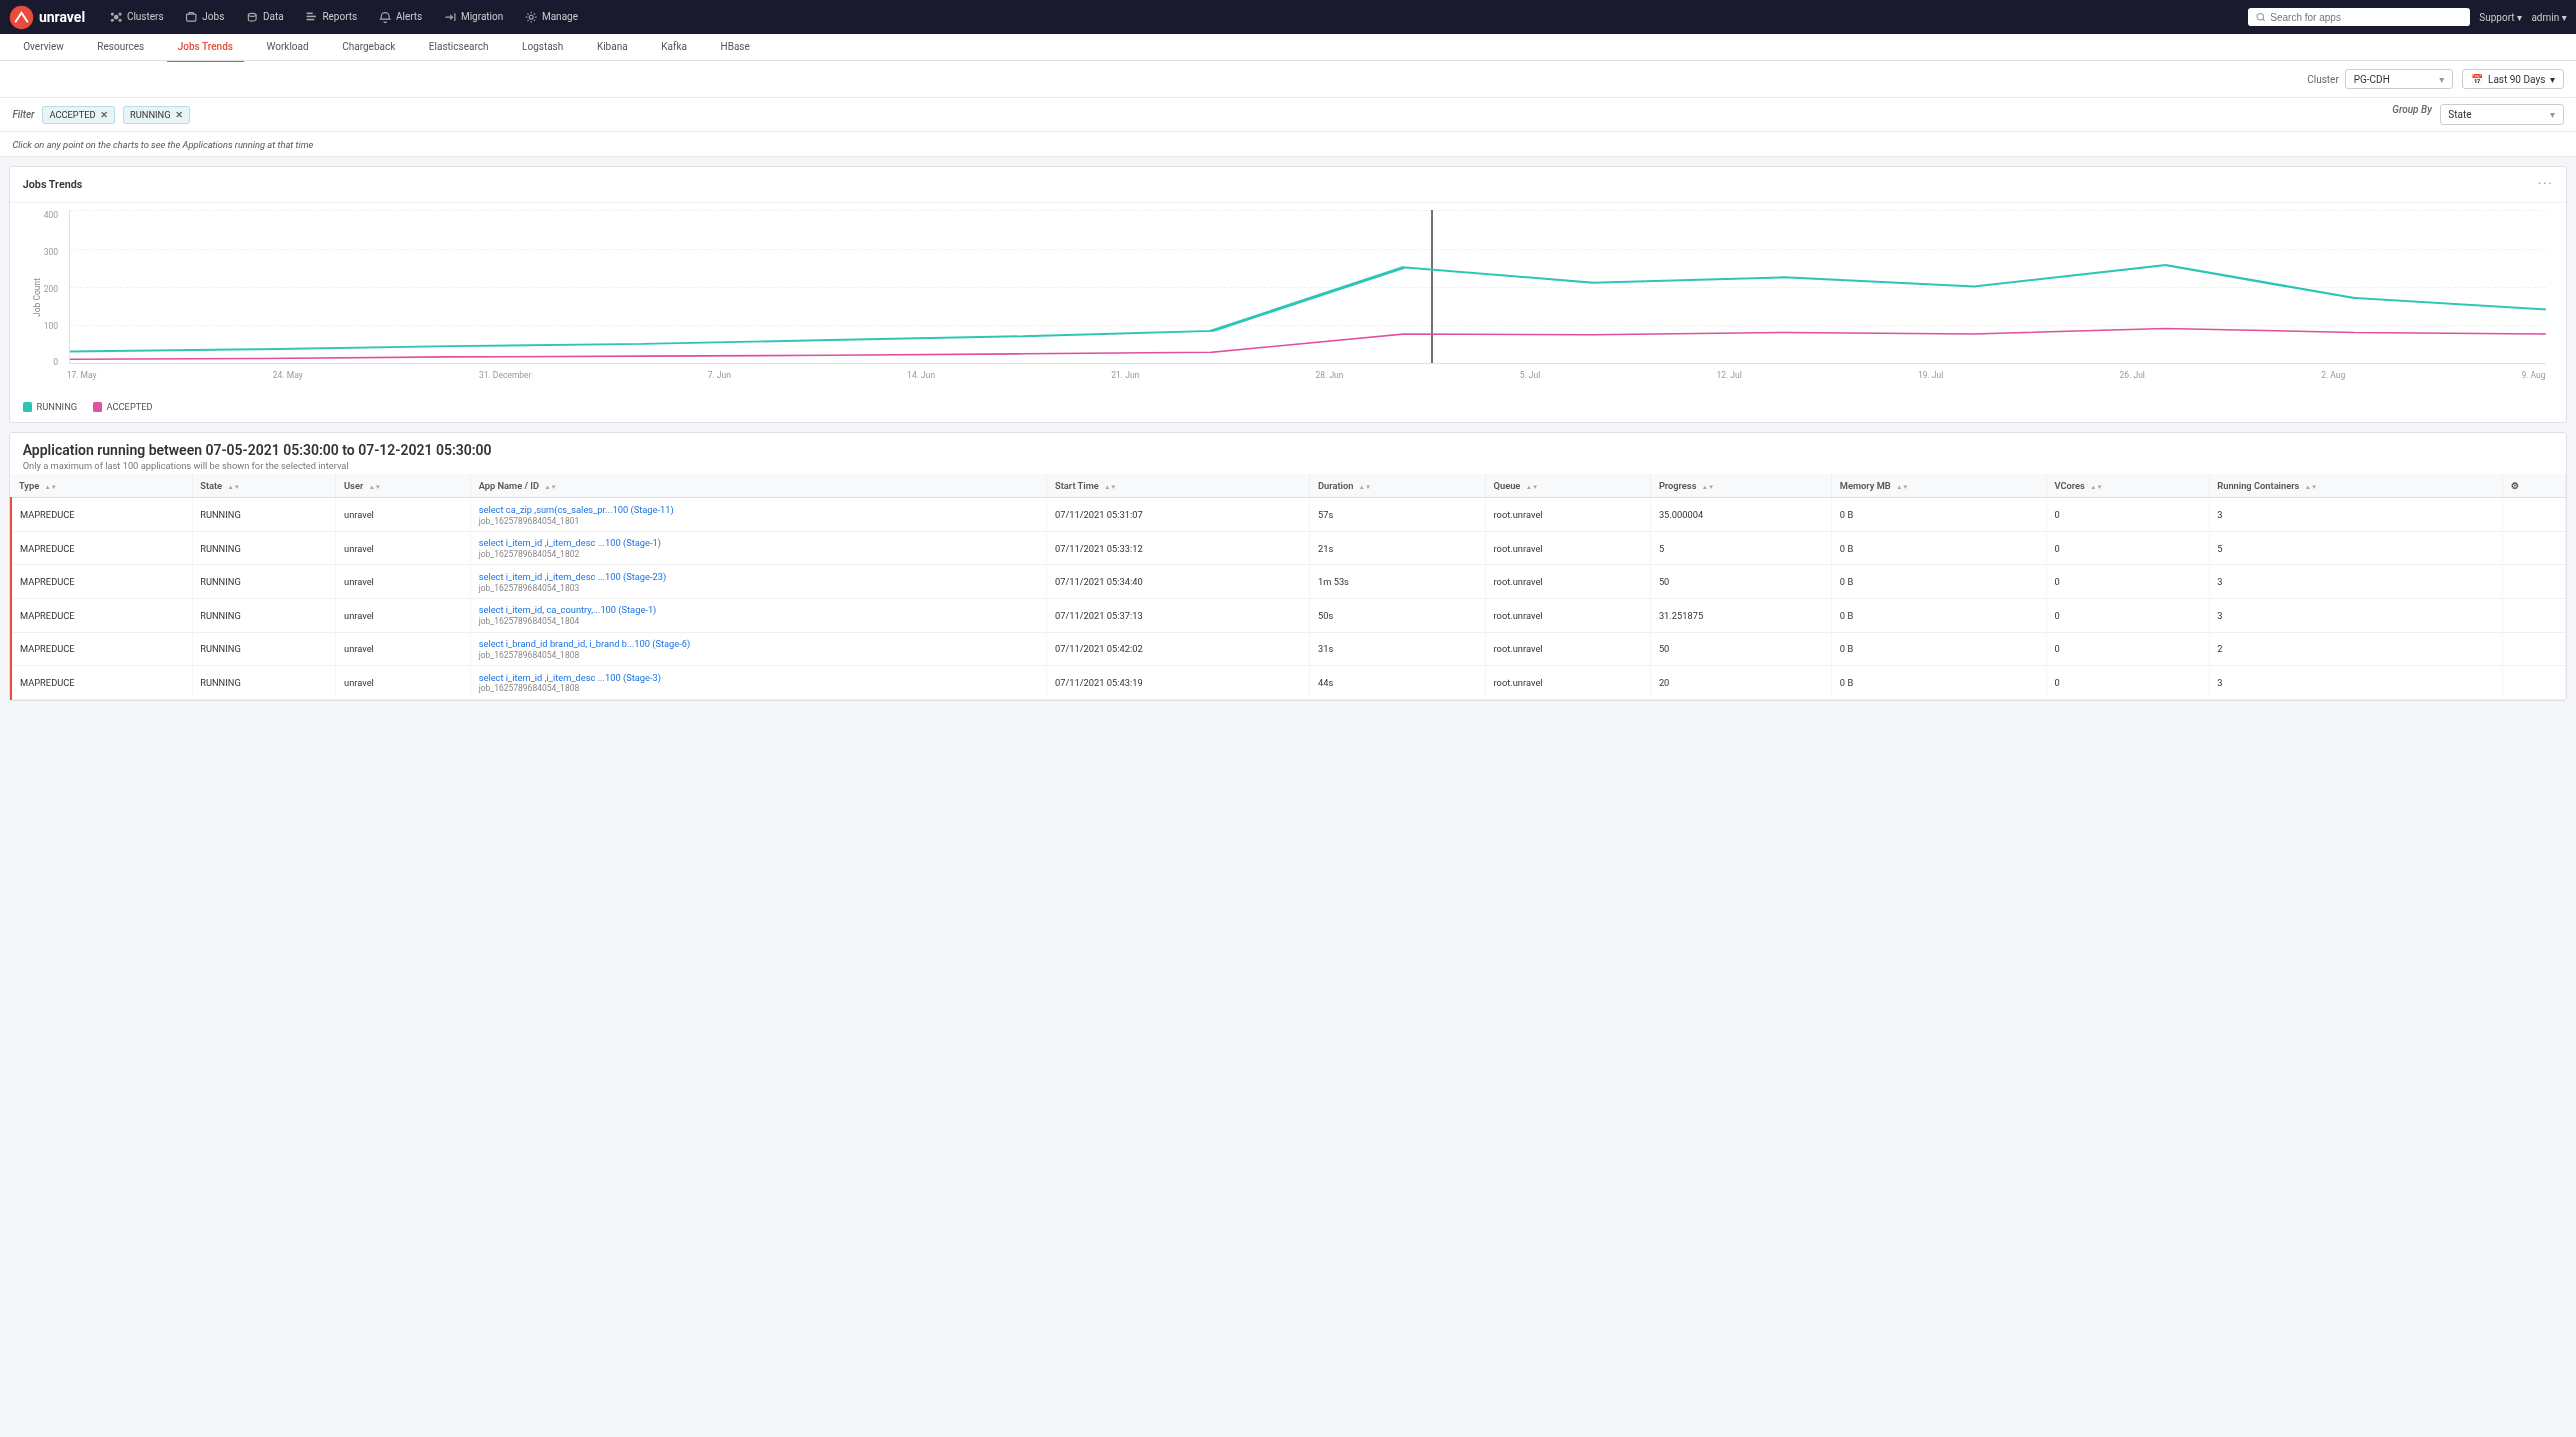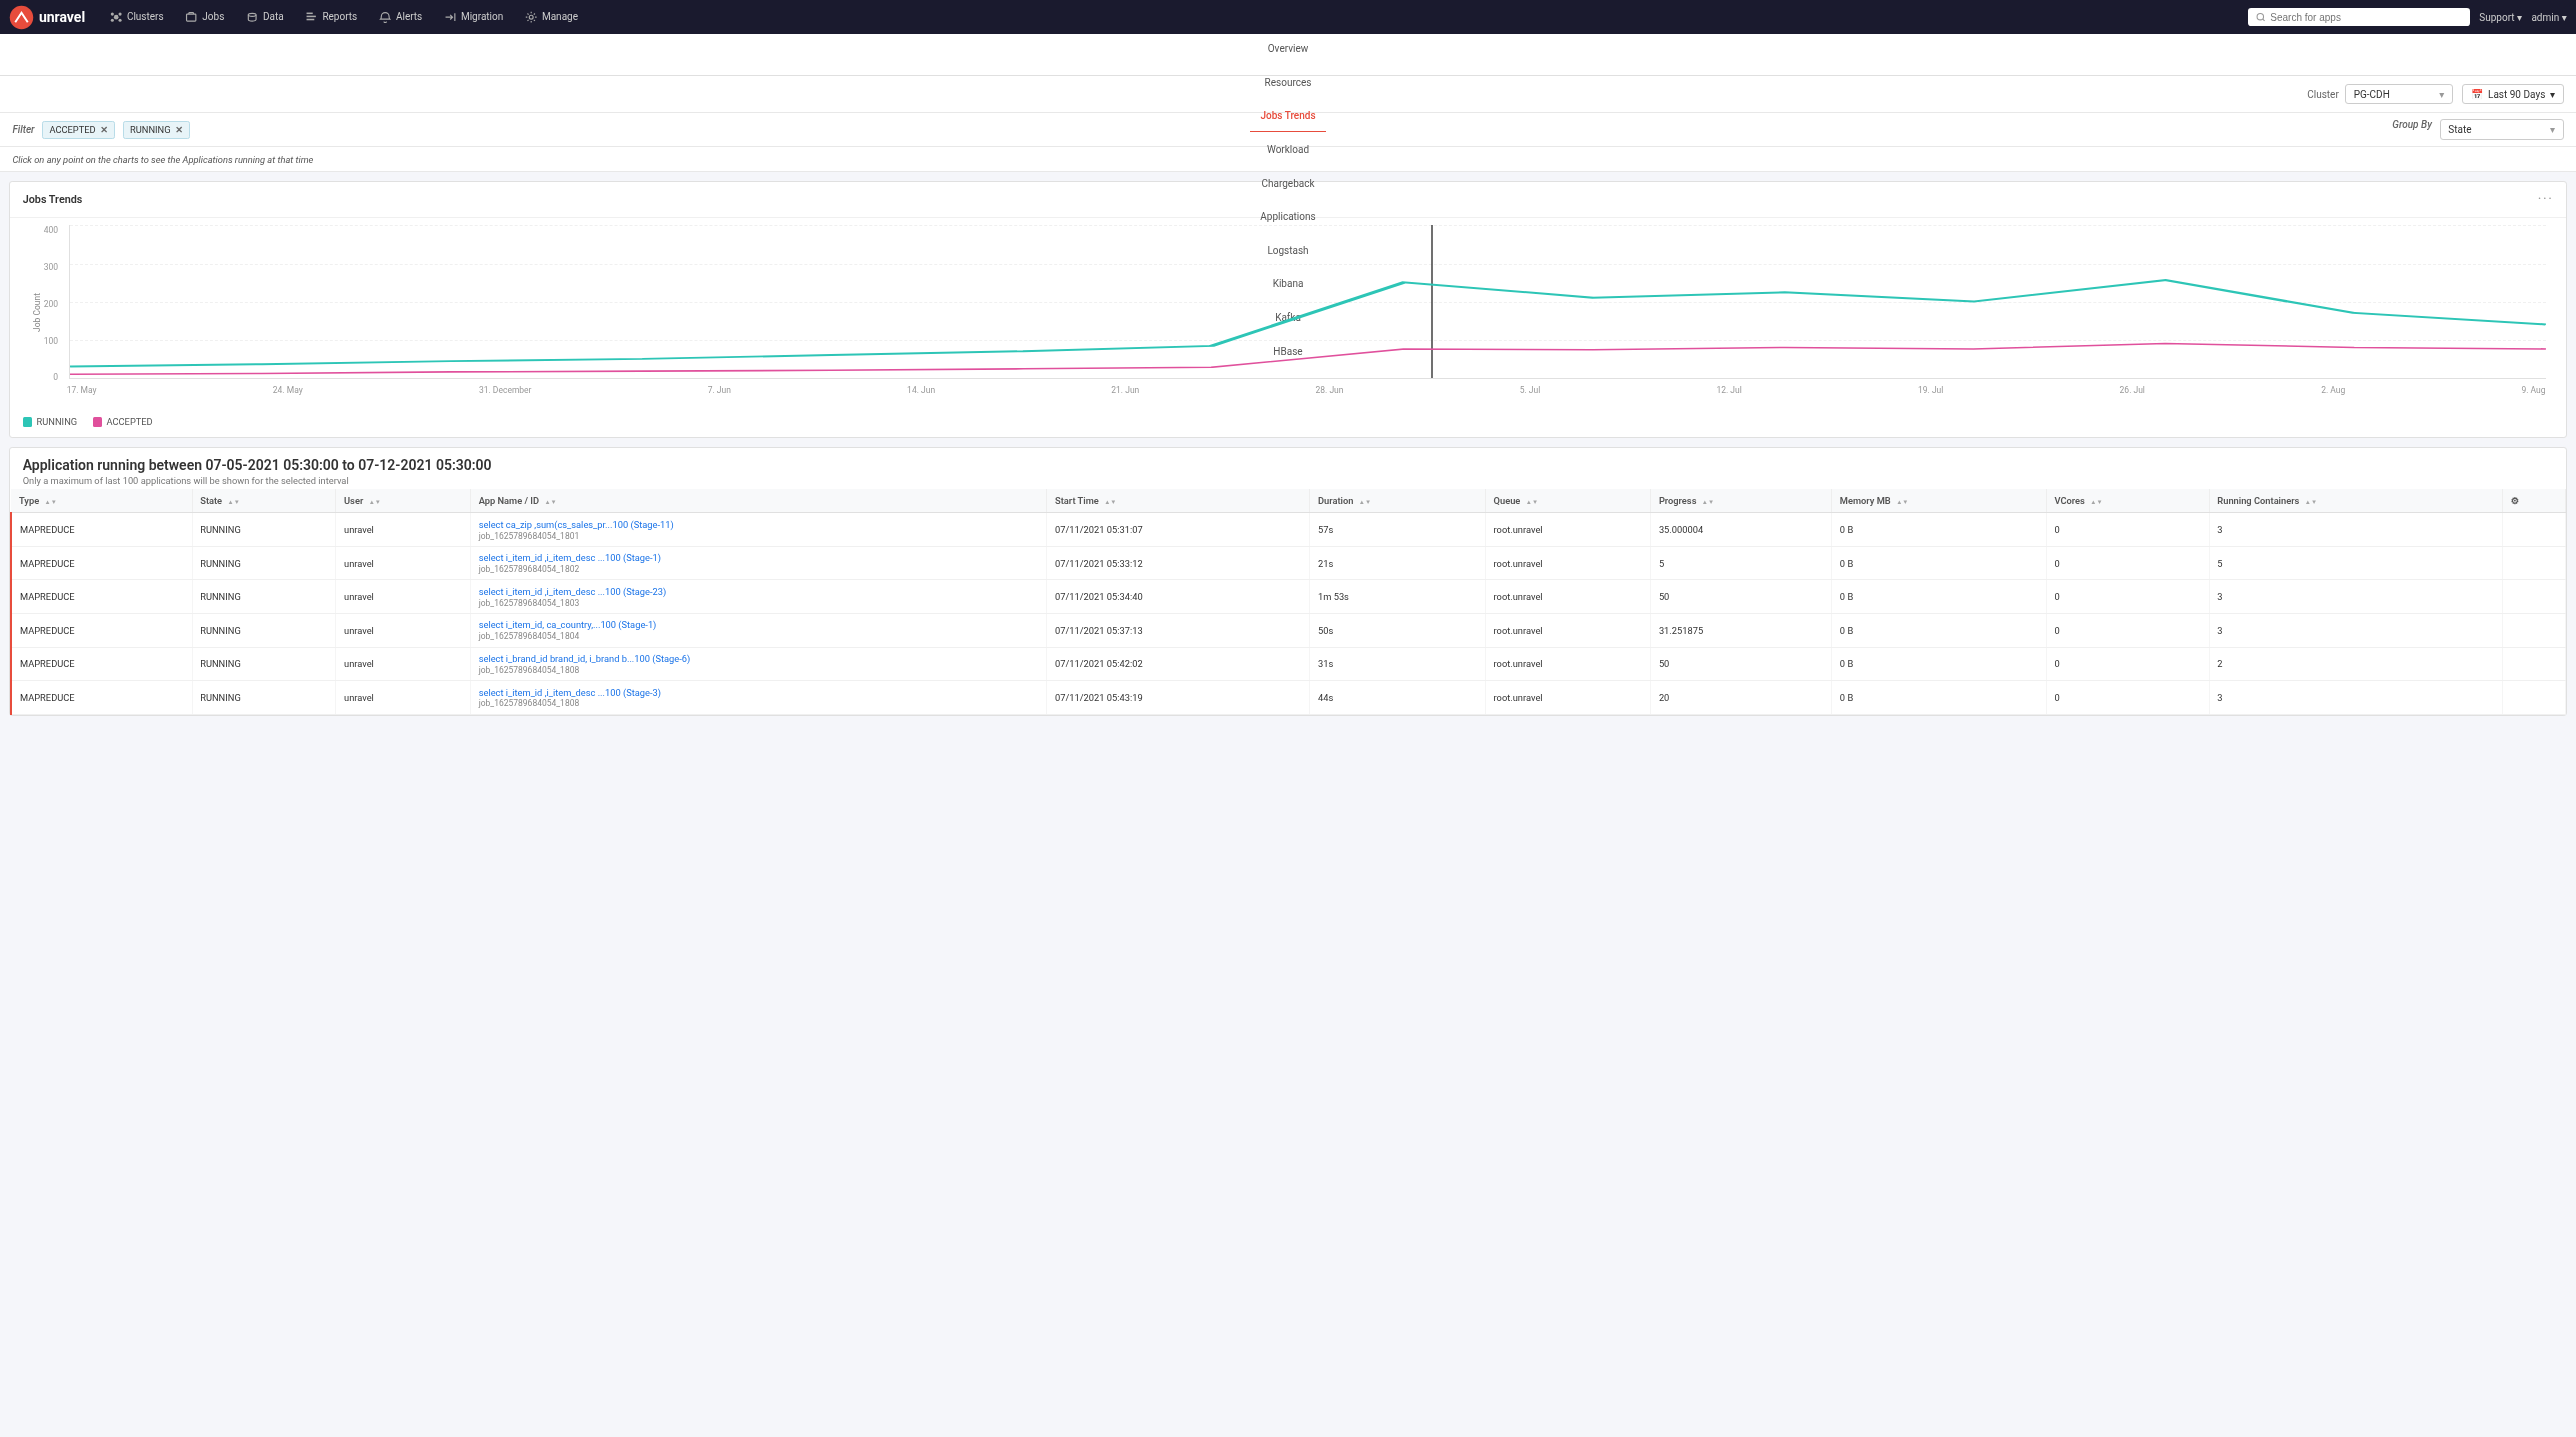--- a/index.html
+++ b/index.html
@@ -11,21 +11,21 @@
     .logo-icon { width: 25px; height: 25px; }
     .nav-item { display: flex; align-items: center; gap: 4.6px; color: #ccc; padding: 4.6px 9.3px; border-radius: 3.1px; cursor: pointer; font-size: 10px; }
     .nav-item svg { width: 12.4px; height: 12.4px; fill: currentColor; }
     .nav-right { margin-left: auto; display: flex; align-items: center; gap: 9.3px; }
     .search-box { display: flex; align-items: center; background: #fff; border-radius: 3.1px; padding: 3.1px 7.7px; gap: 4.6px; width: 222px; }
     .search-box input { border: none; outline: none; font-size: 10px; width: 100%; }
     .support-btn { color: #ccc; font-size: 10px; cursor: pointer; }
     .admin-btn { color: #ccc; font-size: 10px; cursor: pointer; }
 
     
-    .sub-nav { display: flex; align-items: center; background: #fff; border-bottom: 0.8px solid #e0e0e0; padding: 0 12.4px; height: 42px; gap: 3px; flex-direction: column; }
+    .sub-nav { display: flex; align-items: center; background: #fff; border-bottom: 0.8px solid #e0e0e0; padding: 0 12.4px; height: 27px; gap: 12px; }
     .sub-nav-item { padding: 9.3px 10.8px; color: #555; cursor: pointer; font-size: 10px; border-bottom: 1.5px solid transparent; }
     .sub-nav-item.active { color: #e74c3c; border-bottom-color: #e74c3c; font-weight: 500; }
 
     
     .controls-row { display: flex; align-items: flex-end; background: #fff; padding: 7.7px 12.4px; border-bottom: 0.8px solid #e8e8e8; gap: 9.3px; }
     .cluster-select { display: flex; align-items: center; gap: 6.2px; }
     .cluster-select label { color: #666; font-size: 10px; }
     .select-box { display: flex; align-items: center; gap: 4.6px; border: 0.8px solid #ccc; border-radius: 3.1px; padding: 3.9px 7.7px; background: #fff; cursor: pointer; font-size: 10px; min-width: 108px; }
     .select-box .arrow { margin-left: auto; color: #999; }
     .date-picker { display: flex; align-items: center; gap: 4.6px; border: 0.8px solid #ccc; border-radius: 3.1px; padding: 3.9px 7.7px; background: #fff; cursor: pointer; font-size: 10px; }
@@ -157,21 +157,21 @@
     <span class="admin-btn">admin ▾</span>
   </div>
 </nav>
 
 <nav class="sub-nav">
   <span class="sub-nav-item">Overview</span>
   <span class="sub-nav-item">Resources</span>
   <span class="sub-nav-item active">Jobs Trends</span>
   <span class="sub-nav-item">Workload</span>
   <span class="sub-nav-item">Chargeback</span>
-  <span class="sub-nav-item">Applications</span>
+  <span class="sub-nav-item">Elasticsearch</span>
   <span class="sub-nav-item">Logstash</span>
   <span class="sub-nav-item">Kibana</span>
   <span class="sub-nav-item">Kafka</span>
   <span class="sub-nav-item">HBase</span>
 </nav>
 
 <div class="controls-row">
   <div style="margin-left:auto">
     <div class="cluster-select">
       <label>Cluster</label>

